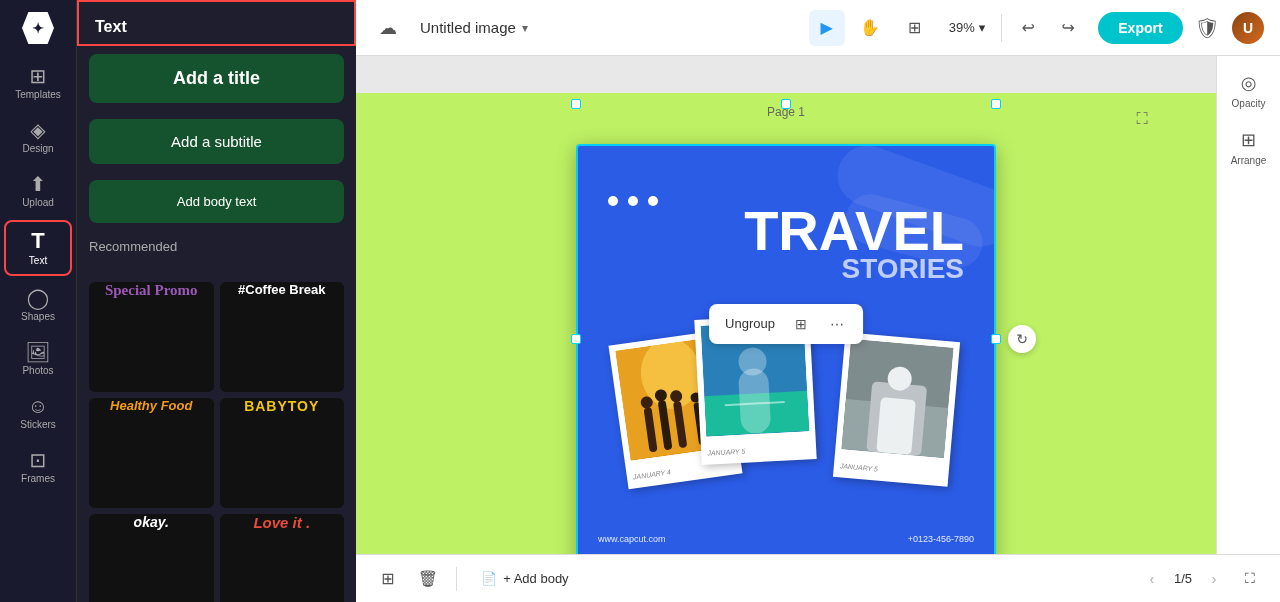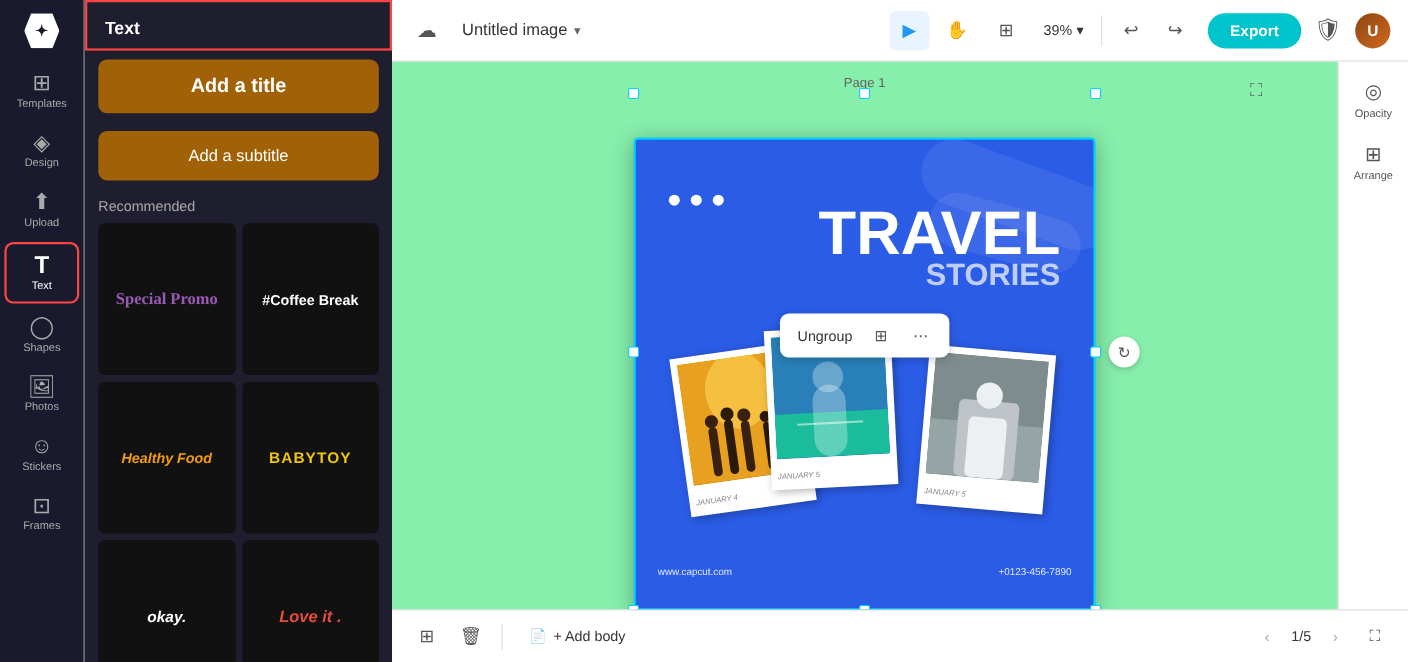--- a/index.html
+++ b/index.html
@@ -75,53 +75,53 @@
       padding: 16px 16px 8px;
       color: white;
       font-size: 16px;
       font-weight: 600;
       border: 2px solid #ff4444;
       background: #1e1e2e;
     }
     .text-add-btn {
       margin: 8px 12px;
       padding: 14px;
-      background: #a16207;
+      background: #14532d;
       border: none;
       border-radius: 8px;
       color: white;
       font-size: 15px;
       cursor: pointer;
       text-align: center;
       width: calc(100% - 24px);
     }
     .title-btn { font-weight: 700; font-size: 18px; }
     .subtitle-btn { font-weight: 500; font-size: 15px; }
     .body-btn { font-size: 13px; }
 
     .recommended-section {
-      padding: 8px 12px 0;
+      padding: 8px 12px 20px;
     }
     .recommended-label {
       color: #aaa;
       font-size: 13px;
       margin-bottom: 8px;
     }
     .text-templates-grid {
       display: grid;
       grid-template-columns: 1fr 1fr;
       gap: 6px;
       padding: 0 12px 12px;
     }
     .text-template-item {
       background: #111;
       border-radius: 6px;
-      height: 138px;
-      display: flex;
-      align-items: center;
+      height: 110px;
+      display: flex;
+      align-items: flex-start;
       justify-content: center;
       cursor: pointer;
       overflow: hidden;
       position: relative;
     }
     .special-promo-text {
       font-size: 15px;
       font-weight: 700;
       color: #9b59b6;
       font-family: serif;
@@ -279,21 +279,22 @@
     }
 
     
     .canvas-workspace {
       flex: 1;
       position: relative;
       overflow: hidden;
       display: flex;
       align-items: center;
       justify-content: center;
-      background: #86efac;
+      background: #bef264;
+      margin-top: 37px;
     }
     .page-label {
       position: absolute;
       top: 12px;
       left: 50%;
       transform: translateX(-50%);
       font-size: 12px;
       color: #666;
     }
     .fullscreen-btn {
@@ -616,20 +617,21 @@
   <div class="sidebar-icon-item">
     <span class="icon-shape">⊡</span>
     <span class="icon-label">Frames</span>
   </div>
 </div>
 
 <div class="text-panel">
   <div class="text-panel-header">Text</div>
   <button class="text-add-btn title-btn">Add a title</button>
   <button class="text-add-btn subtitle-btn">Add a subtitle</button>
+  <button class="text-add-btn body-btn">Add body text</button>
 
   <div class="recommended-section">
     <div class="recommended-label">Recommended</div>
   </div>
 
   <div class="text-templates-grid">
     <div class="text-template-item">
       <span class="special-promo-text">Special Promo</span>
     </div>
     <div class="text-template-item">

